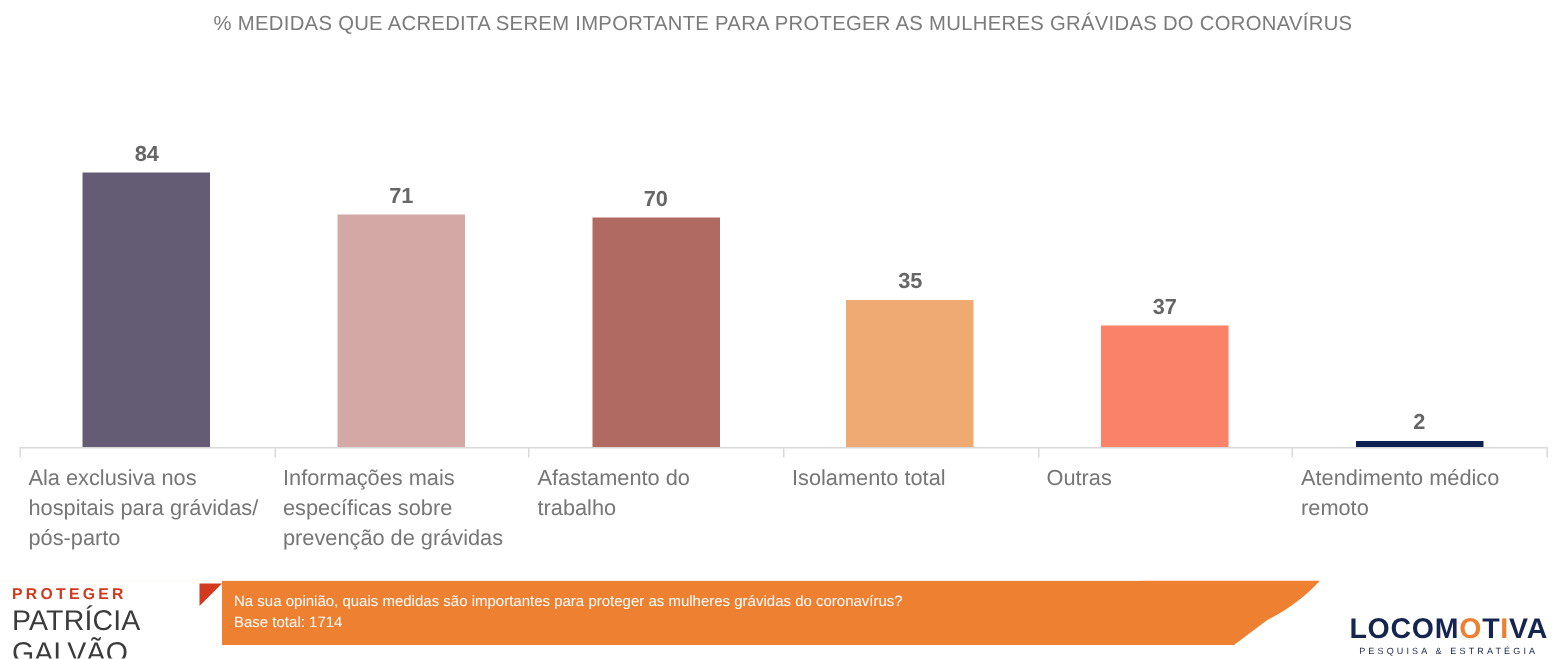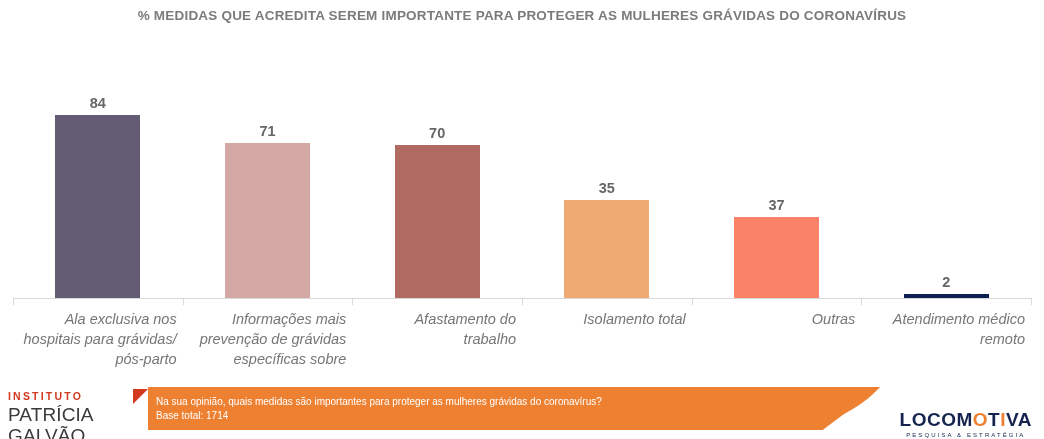--- a/index.html
+++ b/index.html
@@ -10,21 +10,21 @@
     overflow: hidden;
     position: relative;
   }
   #chart-root { position: absolute; inset: 0; }
 
   .chart-title {
     position: absolute;
     top: 8px; left: 0; right: 0;
     text-align: center;
     font-size: 13.5px;
-    font-weight: bold;
+    font-weight: normal;
     letter-spacing: 0.2px;
     color: #7b7b7b;
     white-space: nowrap;
   }
 
   .plot-area {
     position: absolute;
     left: 13px; top: 38px;
     width: 1018px; height: 260px;
   }
@@ -72,26 +72,25 @@
   }
 
   .cat-row {
     position: absolute;
     left: 13px; top: 306px;
     width: 1018px;
     display: flex;
   }
   .cat-cell {
     flex: 1 1 0;
-    text-align: right;
+    text-align: left;
     font-size: 14.5px;
     line-height: 1.37;
     color: #767676;
     padding: 4px 6px 0 6px;
-    font-style: italic;
   }
 
   
   .footer {
     position: absolute;
     left: 0; bottom: 7px;
     width: 1044px; height: 45px;
   }
   .footer-orange {
     position: absolute;
@@ -221,22 +220,22 @@
     </div>
 
   <div class="cat-row" id="cat-row">
       <div class="cat-cell">
         <div>Ala exclusiva nos</div>
         <div>hospitais para grávidas/</div>
         <div>pós-parto</div>
       </div>
       <div class="cat-cell">
         <div>Informações mais</div>
+        <div>específicas sobre</div>
         <div>prevenção de grávidas</div>
-        <div>específicas sobre</div>
       </div>
       <div class="cat-cell">
         <div>Afastamento do</div>
         <div>trabalho</div>
       </div>
       <div class="cat-cell">
         <div>Isolamento total</div>
       </div>
       <div class="cat-cell">
         <div>Outras</div>
@@ -249,21 +248,21 @@
 
   <div class="footer">
     <div class="footer-orange"></div>
     <div class="footer-curve">
       <svg width="200" height="45" viewBox="0 0 200 45" aria-hidden="true">
         <path d="M0,0 L120,0 C100,22 70,38 20,45 L0,45 Z" fill="#ee8032"></path>
       </svg>
     </div>
 
     <div class="ipg-logo">
-      <div class="ipg-top">INSTITUTO</div>
+      <div class="ipg-top">PROTEGER</div>
       <div class="ipg-main">PATRÍCIA GALVÃO</div>
       <div class="ipg-tri"></div>
     </div>
 
     <div class="source-text">
       <div>Na sua opinião, quais medidas são importantes para proteger as mulheres grávidas do coronavírus?</div>
       <div>Base total: 1714</div>
     </div>
 
     <div class="loco-logo">

